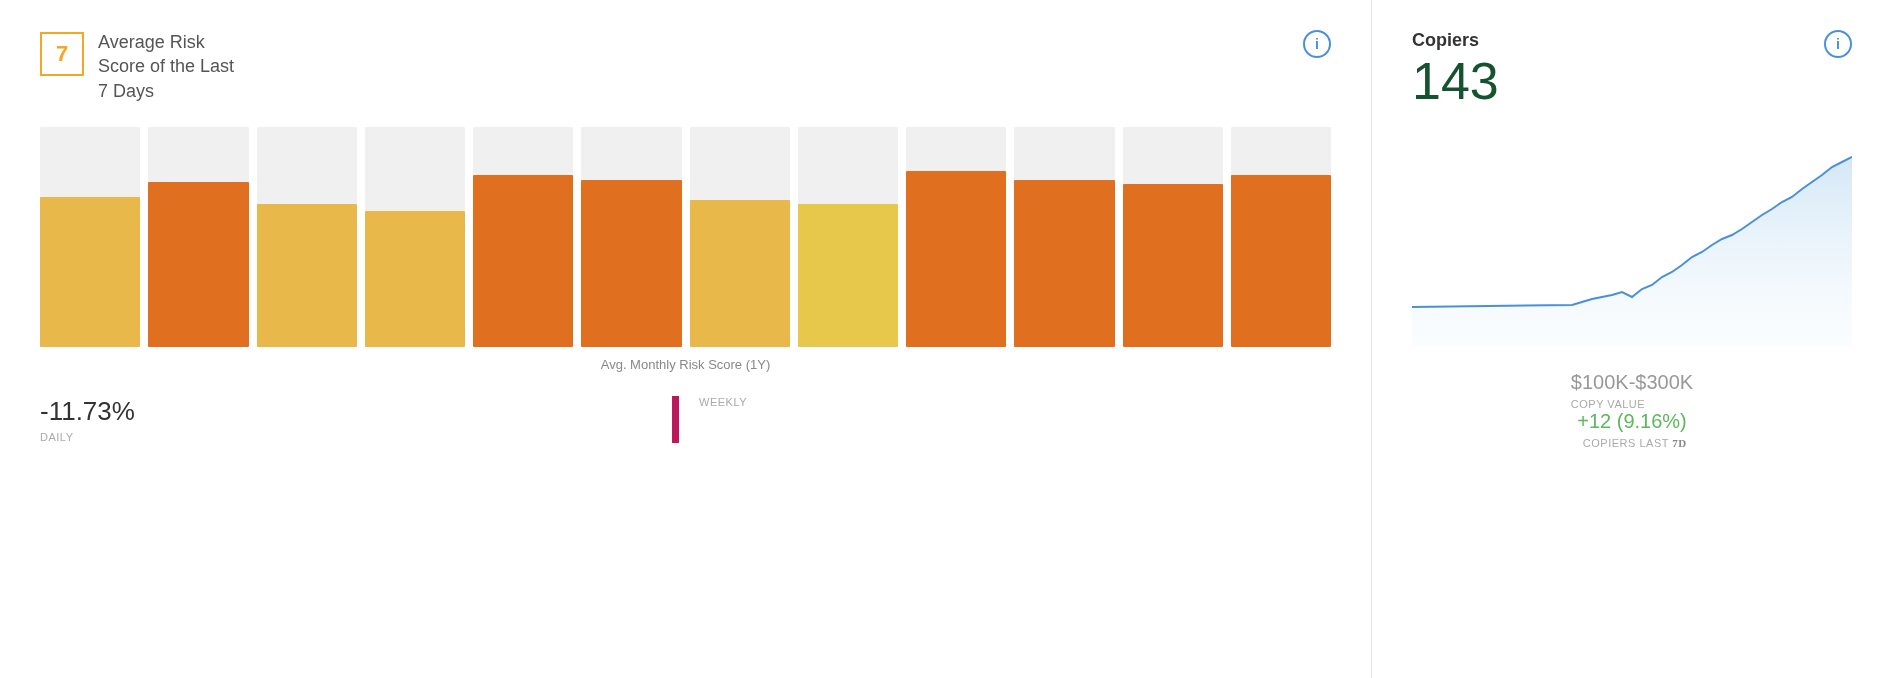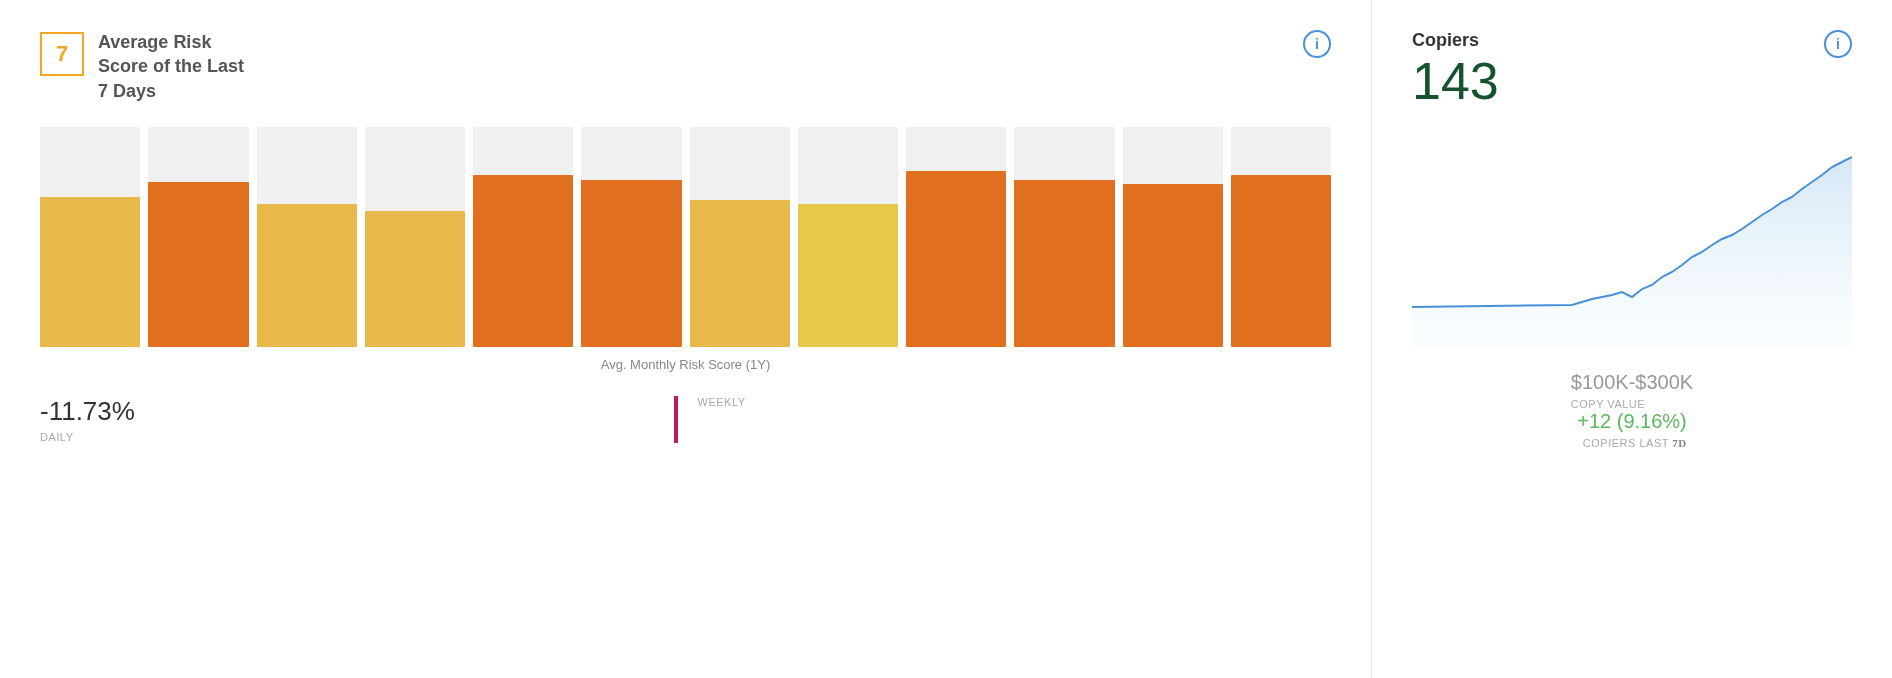--- a/index.html
+++ b/index.html
@@ -47,21 +47,21 @@
       font-weight: bold;
       display: flex;
       align-items: center;
       justify-content: center;
       flex-shrink: 0;
       margin-top: 2px;
     }
 
     .score-title {
       font-size: 18px;
-      font-weight: 700;
+      font-weight: 400;
       color: #555;
       line-height: 1.35;
     }
 
     .info-icon {
       width: 28px;
       height: 28px;
       border: 2px solid #4a90d9;
       border-radius: 50%;
       display: flex;
@@ -130,21 +130,21 @@
       margin-bottom: 10px;
     }
 
     .drawdown-values {
       display: flex;
       gap: 0;
     }
 
     .drawdown-item {
       flex: 1;
-      border-right: 4px solid #be185d;
+      border-right: 7px solid #be185d;
       padding-right: 20px;
       padding-left: 0;
     }
 
     .drawdown-item:not(:first-child) {
       padding-left: 20px;
     }
 
     .drawdown-item:last-child {
       border-right: none;

